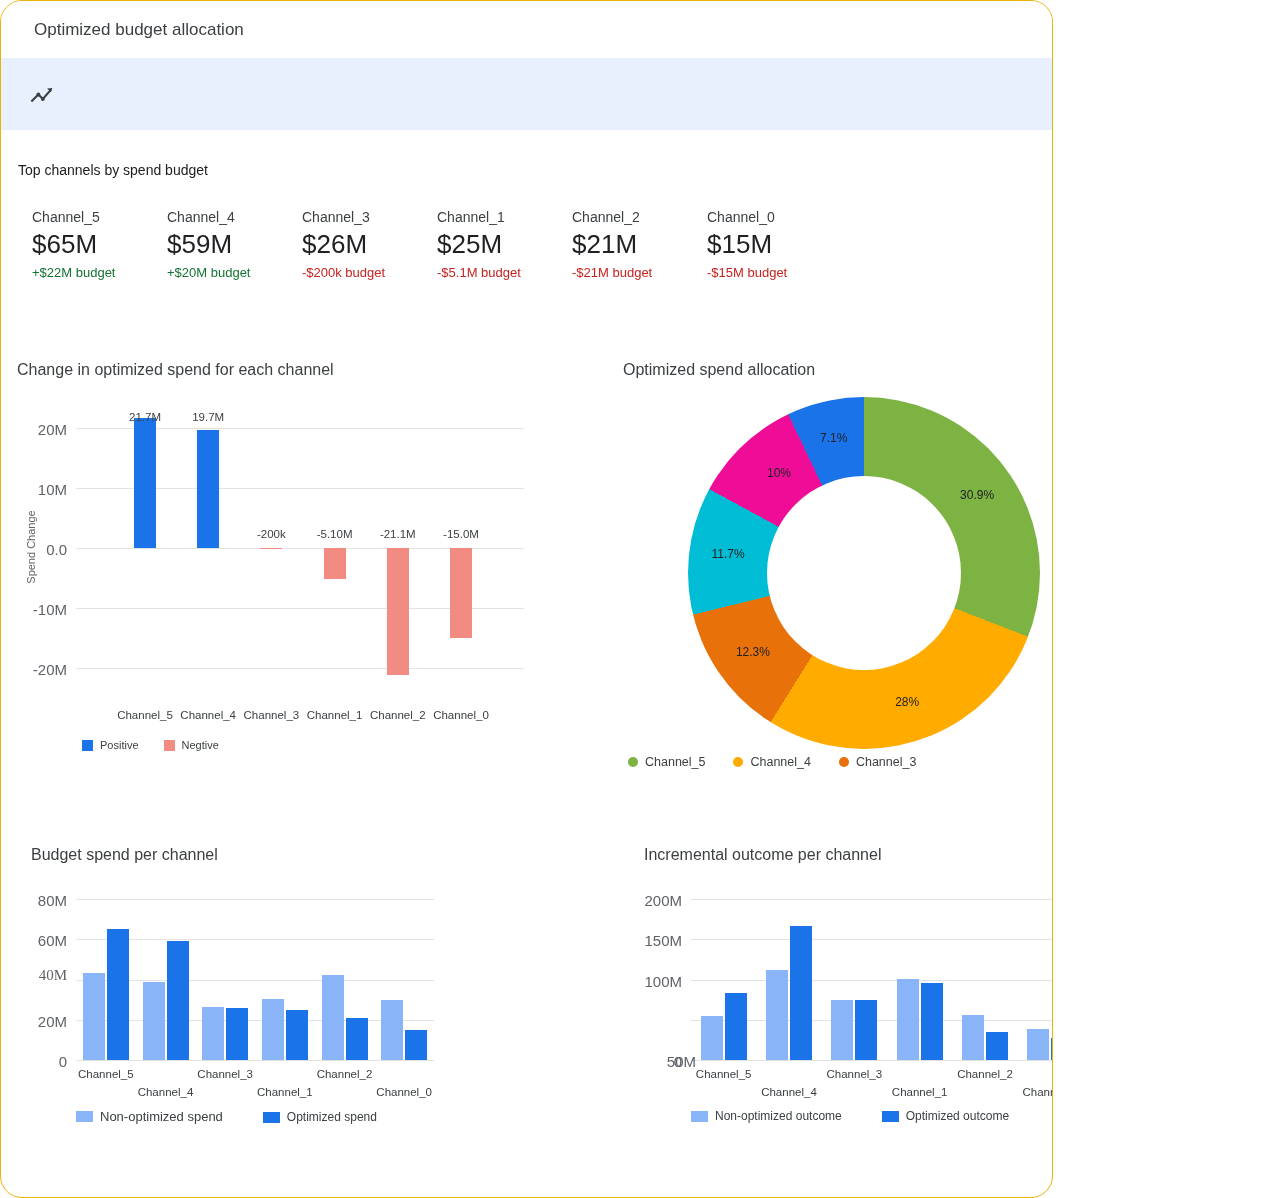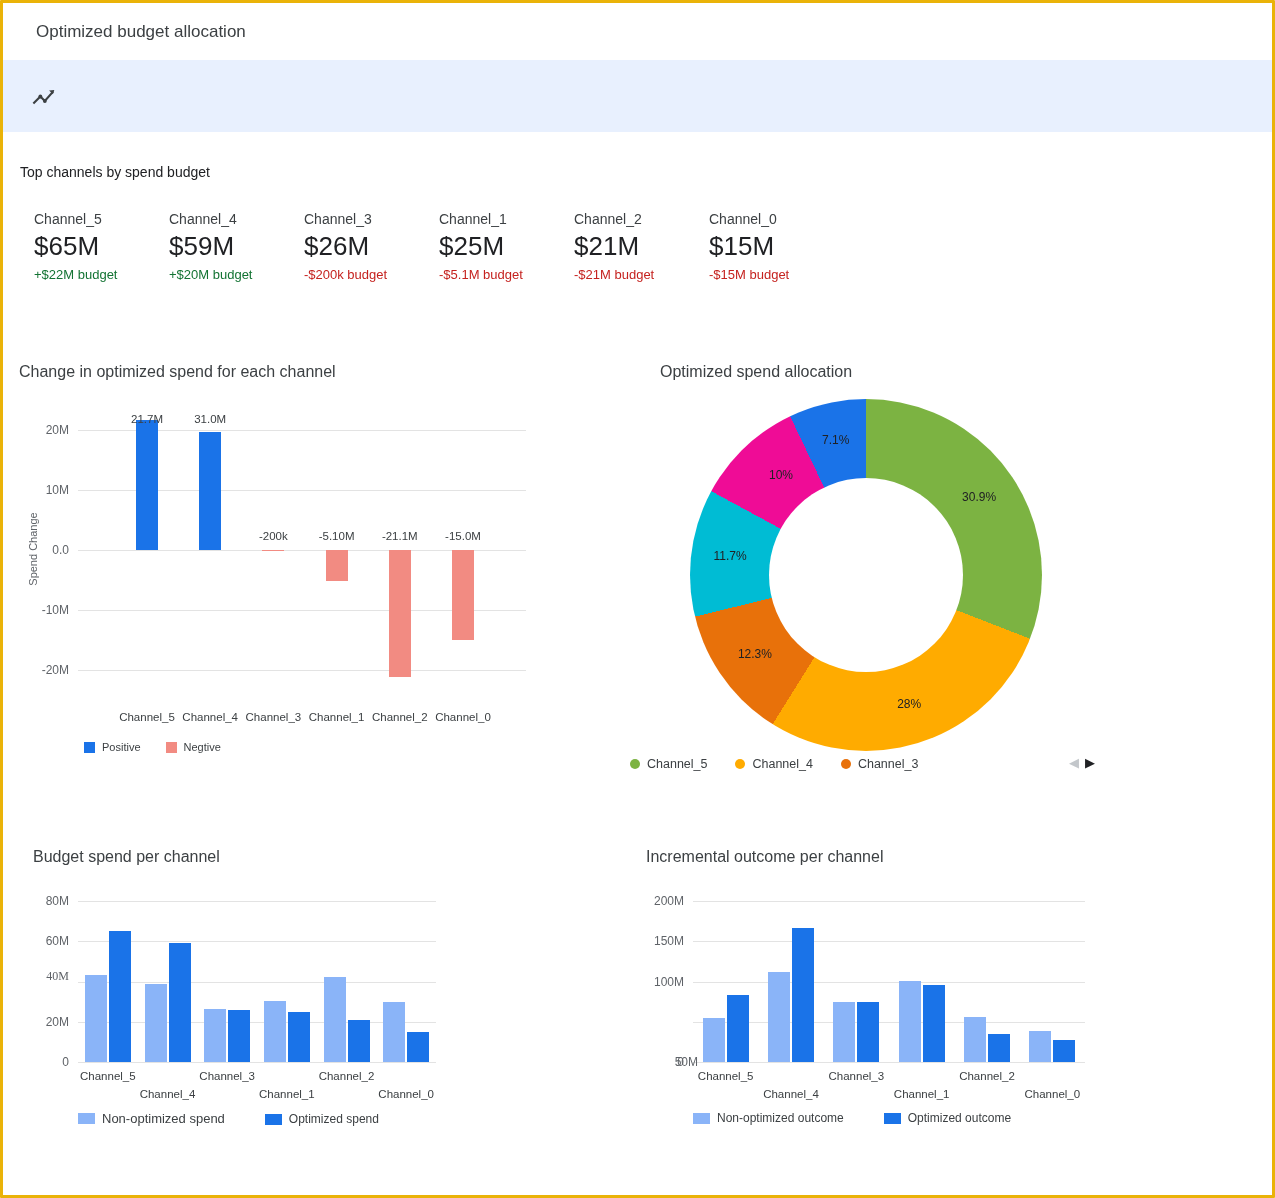--- a/index.html
+++ b/index.html
@@ -1,34 +1,34 @@
 <!DOCTYPE html>
 <html><head>
 <meta charset="utf-8">
 <style>
   html,body{margin:0;padding:0;background:#fff;font-family:"Liberation Sans",sans-serif;}
-  .page{position:relative;width:1275px;height:1198px;background:#fff;border:3px solid #eab308;border-radius:1px;overflow:hidden;box-sizing:border-box;}
+  .page{position:relative;width:1053px;height:1198px;background:#fff;border:1px solid #eab308;border-radius:22px;overflow:hidden;box-sizing:border-box;}
   .header{position:absolute;left:0;top:0;width:100%;height:57px;background:#fff;}
   .header-title{position:absolute;left:33px;top:19px;font-size:17px;color:#3c4043;}
   .banner{position:absolute;left:0;top:57px;width:100%;height:72px;background:#e8f0fe;display:flex;align-items:center;}
   .banner-icon{margin-left:27px;width:27px;height:27px;flex:0 0 auto;}
   .banner-text{margin-left:20px;font-size:15px;color:#3c4043;}
   .section-heading{position:absolute;left:17px;top:161px;font-size:14px;color:#202124;}
   .cards{position:absolute;left:31px;top:208px;display:flex;}
   .card{width:135px;}
   .card-name{font-size:14px;color:#3c4043;}
   .card-value{font-size:26px;color:#202124;margin-top:4px;}
   .card-delta{font-size:13px;margin-top:5px;}
   .delta-up{color:#137333;}
   .delta-down{color:#c5221f;}
   .chart-title{position:absolute;font-size:16px;color:#3c4043;}
   .chart-box{position:absolute;}
   .chart-box > div{position:absolute;}
   .gridline{height:1px;background:#e3e3e3;}
-  .ytick{font-size:12px;color:#5f6368;text-align:right;}
+  .ytick{font-size:15px;color:#5f6368;text-align:right;}
   .xtick{font-size:11.5px;color:#3c4043;text-align:center;white-space:nowrap;}
   .val-label{font-size:11.5px;color:#3c4043;text-align:center;white-space:nowrap;}
   .yaxis-title{font-size:11px;color:#5f6368;text-align:center;transform:rotate(-90deg);}
   .legend-row{display:flex;align-items:flex-end;}
   .legend-item{display:flex;align-items:center;gap:7px;white-space:nowrap;}
   .sw11{width:11px;height:11px;flex:0 0 auto;}
   .sw17{width:17px;height:11px;flex:0 0 auto;}
   .dot10{width:10px;height:10px;border-radius:50%;flex:0 0 auto;}
   .donut-ring{left:65px;top:6px;width:352px;height:352px;border-radius:50%;}
   .donut-hole{left:144px;top:85px;width:194px;height:194px;border-radius:50%;background:#fff;}
@@ -98,21 +98,21 @@
       <div class="gridline" style="left: 75px; top: 157px; width: 448px;"></div>
       <div class="ytick" style="left: 0px; top: 150px; width: 66px;">0.0</div>
       <div class="gridline" style="left: 75px; top: 217px; width: 448px;"></div>
       <div class="ytick" style="left: 0px; top: 210px; width: 66px;">-10M</div>
       <div class="gridline" style="left: 75px; top: 277px; width: 448px;"></div>
       <div class="ytick" style="left: 0px; top: 270px; width: 66px;">-20M</div>
       <div class="bar" style="left: 133px; top: 26.8px; width: 22px; height: 130.2px; background: rgb(26, 115, 232);"></div>
       <div class="val-label" style="left: 112px; top: 7.8px; width: 64px; margin-top: 12px;">21.7M</div>
       <div class="xtick" style="left: 108px; top: 318px; width: 72px;">Channel_5</div>
       <div class="bar" style="left: 196.2px; top: 38.8px; width: 22px; height: 118.2px; background: rgb(26, 115, 232);"></div>
-      <div class="val-label" style="left: 175.2px; top: 19.8px; width: 64px;">31.0M</div>
+      <div class="val-label" style="left: 175.2px; top: 19.8px; width: 64px;">19.7M</div>
       <div class="xtick" style="left: 171.2px; top: 318px; width: 72px;">Channel_4</div>
       <div class="bar" style="left: 259.4px; top: 157px; width: 22px; height: 1.2px; background: rgb(242, 139, 130);"></div>
       <div class="val-label" style="left: 238.4px; top: 137px; width: 64px;">-200k</div>
       <div class="xtick" style="left: 234.4px; top: 318px; width: 72px;">Channel_3</div>
       <div class="bar" style="left: 322.6px; top: 157px; width: 22px; height: 30.6px; background: rgb(242, 139, 130);"></div>
       <div class="val-label" style="left: 301.6px; top: 137px; width: 64px;">-5.10M</div>
       <div class="xtick" style="left: 297.6px; top: 318px; width: 72px;">Channel_1</div>
       <div class="bar" style="left: 385.8px; top: 157px; width: 22px; height: 126.6px; background: rgb(242, 139, 130);"></div>
       <div class="val-label" style="left: 364.8px; top: 137px; width: 64px;">-21.1M</div>
       <div class="xtick" style="left: 360.8px; top: 318px; width: 72px;">Channel_2</div>
@@ -124,21 +124,21 @@
           <div class="sw11" style="background: rgb(26, 115, 232);"></div>
           <div style="font-size: 11px; color: rgb(60, 64, 67);">Positive</div>
         </div>
         <div class="legend-item">
           <div class="sw11" style="background: rgb(242, 139, 130);"></div>
           <div style="font-size: 11px; color: rgb(60, 64, 67);">Negtive</div>
         </div>
       </div>
     </div>
 
-  <div class="chart-title" style="left:622px;top:360px;margin-left:35px;">Optimized spend allocation</div>
+  <div class="chart-title" style="left:622px;top:360px;">Optimized spend allocation</div>
   <div class="chart-box" id="chart2" style="left:622px;top:390px;width:488px;height:395px;">
       <div class="donut-ring" style="background: conic-gradient(rgb(124, 179, 66) 0deg, rgb(124, 179, 66) 111.24deg, rgb(255, 171, 0) 111.24deg, rgb(255, 171, 0) 212.04deg, rgb(232, 113, 10) 212.04deg, rgb(232, 113, 10) 256.32deg, rgb(0, 188, 212) 256.32deg, rgb(0, 188, 212) 298.44deg, rgb(239, 12, 150) 298.44deg, rgb(239, 12, 150) 334.44deg, rgb(26, 115, 232) 334.44deg, rgb(26, 115, 232) 360deg);"></div>
       <div class="donut-hole"></div>
       <div class="slice-label" style="left: 324.068px; top: 96.639px; width: 60px;">30.9%</div>
       <div class="slice-label" style="left: 254.153px; top: 304.026px; width: 60px;">28%</div>
       <div class="slice-label" style="left: 99.9122px; top: 254.178px; width: 60px;">12.3%</div>
       <div class="slice-label" style="left: 75.1349px; top: 156.402px; width: 60px;">11.7%</div>
       <div class="slice-label" style="left: 126px; top: 74.7225px; width: 60px;">10%</div>
       <div class="slice-label" style="left: 180.694px; top: 40.394px; width: 60px;">7.1%</div>
       <div class="legend-row" style="left: 5px; top: 364px; gap: 28px;">

